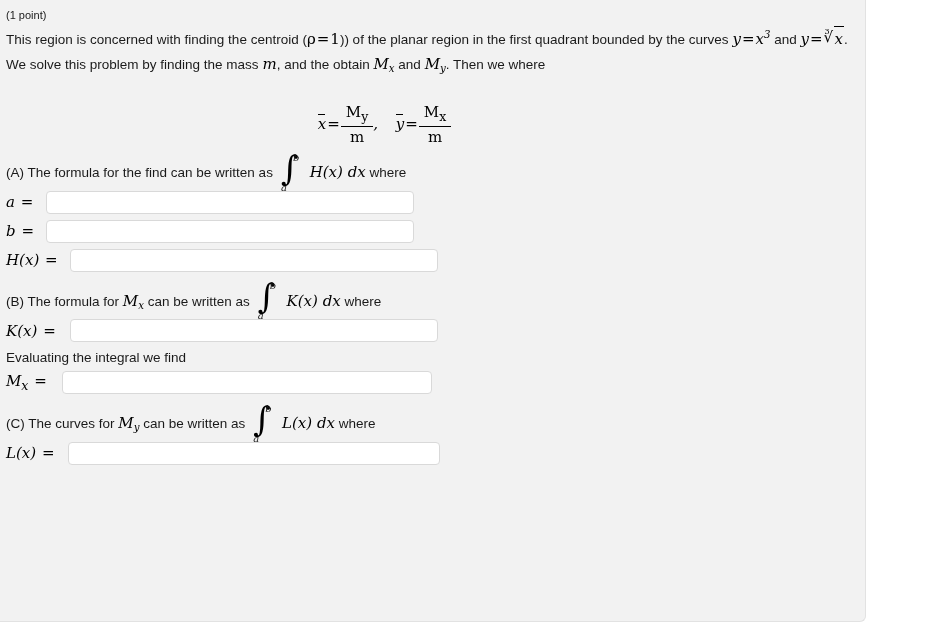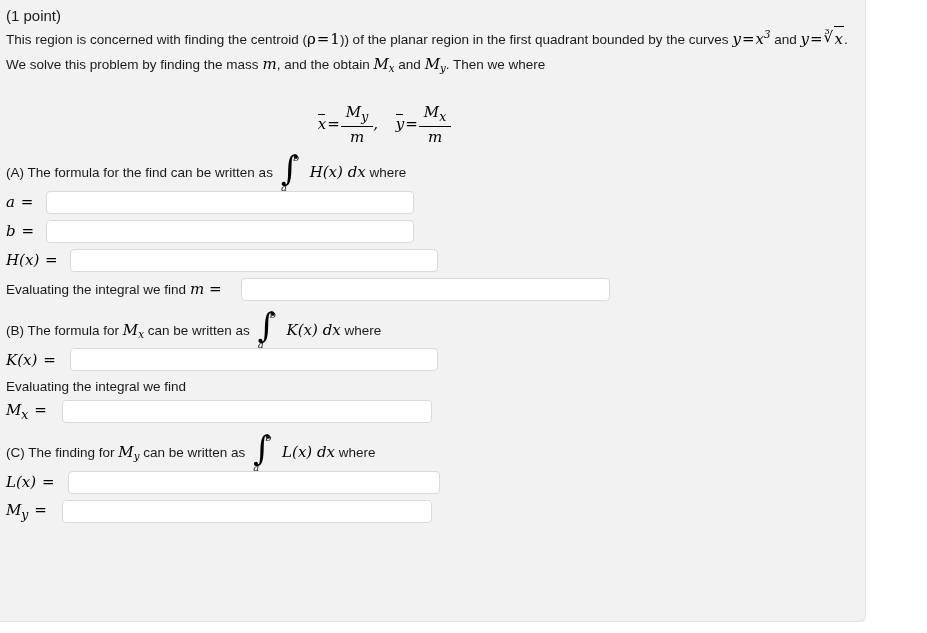--- a/index.html
+++ b/index.html
@@ -26,21 +26,21 @@
     background: #f2f2f2;
     border-right: 1px solid #e2e2e2;
     border-bottom: 1px solid #e2e2e2;
     border-bottom-right-radius: 6px;
     box-sizing: border-box;
     padding: 6px 0 0 4px;
     overflow: hidden;
   }
 
   .points {
-    font-size: 15px;
+    font-size: 11px;
     color: #1a1a1a;
     line-height: 19px;
     margin: 0 0 1px 2px;
   }
 
   .prose {
     font-size: 13.5px;
     color: #1a1a1a;
     line-height: 25px;
     margin: 0 0 0 2px;
@@ -105,21 +105,20 @@
   .display-formula {
     text-align: center;
     margin: 26px 0 0 0;
     padding-right: 100px;
   }
   .frac {
     display: inline-block;
     vertical-align: middle;
     text-align: center;
     font-family: "DejaVu Serif", "Liberation Serif", serif;
-    font-style: italic;
     font-size: 15px;
     line-height: 1.25;
   }
   .frac .num {
     display: block;
     border-bottom: 1px solid #000;
     padding: 0 5px 1px 5px;
   }
   .frac .den {
     display: block;
@@ -269,26 +268,20 @@
   <div class="answer-row">
     <span class="answer-label" style="width:40px;"><span>b</span>&nbsp;<span class="op">=</span></span>
     <input class="ans-input" style="width: 368px;" type="text" value="">
   </div>
 
   <div class="answer-row">
     <span class="answer-label" style="width:64px;"><span>H(x)</span>&nbsp;<span class="op">=</span></span>
     <input class="ans-input" style="width: 368px;" type="text" value="">
   </div>
 
-  <div class="answer-row">
-    <span class="answer-label plain" style="width:235px;"><span>Evaluating the integral we find</span>
-      <span class="m">m</span>
-      <span class="m op">=</span></span>
-    <input class="ans-input" style="width: 369px;" type="text" value="">
-  </div>
 
   <div class="q-line section-q">
     <span>(B) The formula for</span>
     <span class="m"><span>M</span><sub>x</sub></span>
     <span>can be written as</span><span class="integral"><span class="sgn">∫</span><span class="lim-top">b</span><span class="lim-bot">a</span></span><span class="m">&nbsp;<span>K(x)</span>&nbsp;<span>dx</span></span>
     <span>where</span>
   </div>
 
   <div class="answer-row">
     <span class="answer-label" style="width:64px;"><span>K(x)</span>&nbsp;<span class="op">=</span></span>
@@ -296,29 +289,25 @@
   </div>
 
   <div class="plain-line">Evaluating the integral we find</div>
 
   <div class="answer-row">
     <span class="answer-label" style="width:56px;"><span>M</span><sub>x</sub>&nbsp;<span class="op">=</span></span>
     <input class="ans-input" style="width: 370px;" type="text" value="">
   </div>
 
   <div class="q-line section-q">
-    <span>(C) The finding for</span>
+    <span>(C) The curves for</span>
     <span class="m"><span>M</span><sub>y</sub></span>
     <span>can be written as</span><span class="integral"><span class="sgn">∫</span><span class="lim-top">b</span><span class="lim-bot">a</span></span><span class="m">&nbsp;<span>L(x)</span>&nbsp;<span>dx</span></span>
     <span>where</span>
   </div>
 
   <div class="answer-row">
     <span class="answer-label" style="width:62px;"><span>L(x)</span>&nbsp;<span class="op">=</span></span>
     <input class="ans-input" style="width: 372px;" type="text" value="">
   </div>
 
-  <div class="answer-row">
-    <span class="answer-label" style="width:56px;"><span>M</span><sub>y</sub>&nbsp;<span class="op">=</span></span>
-    <input class="ans-input" style="width: 370px;" type="text" value="">
-  </div>
 
 </div>
 
 </body></html>

